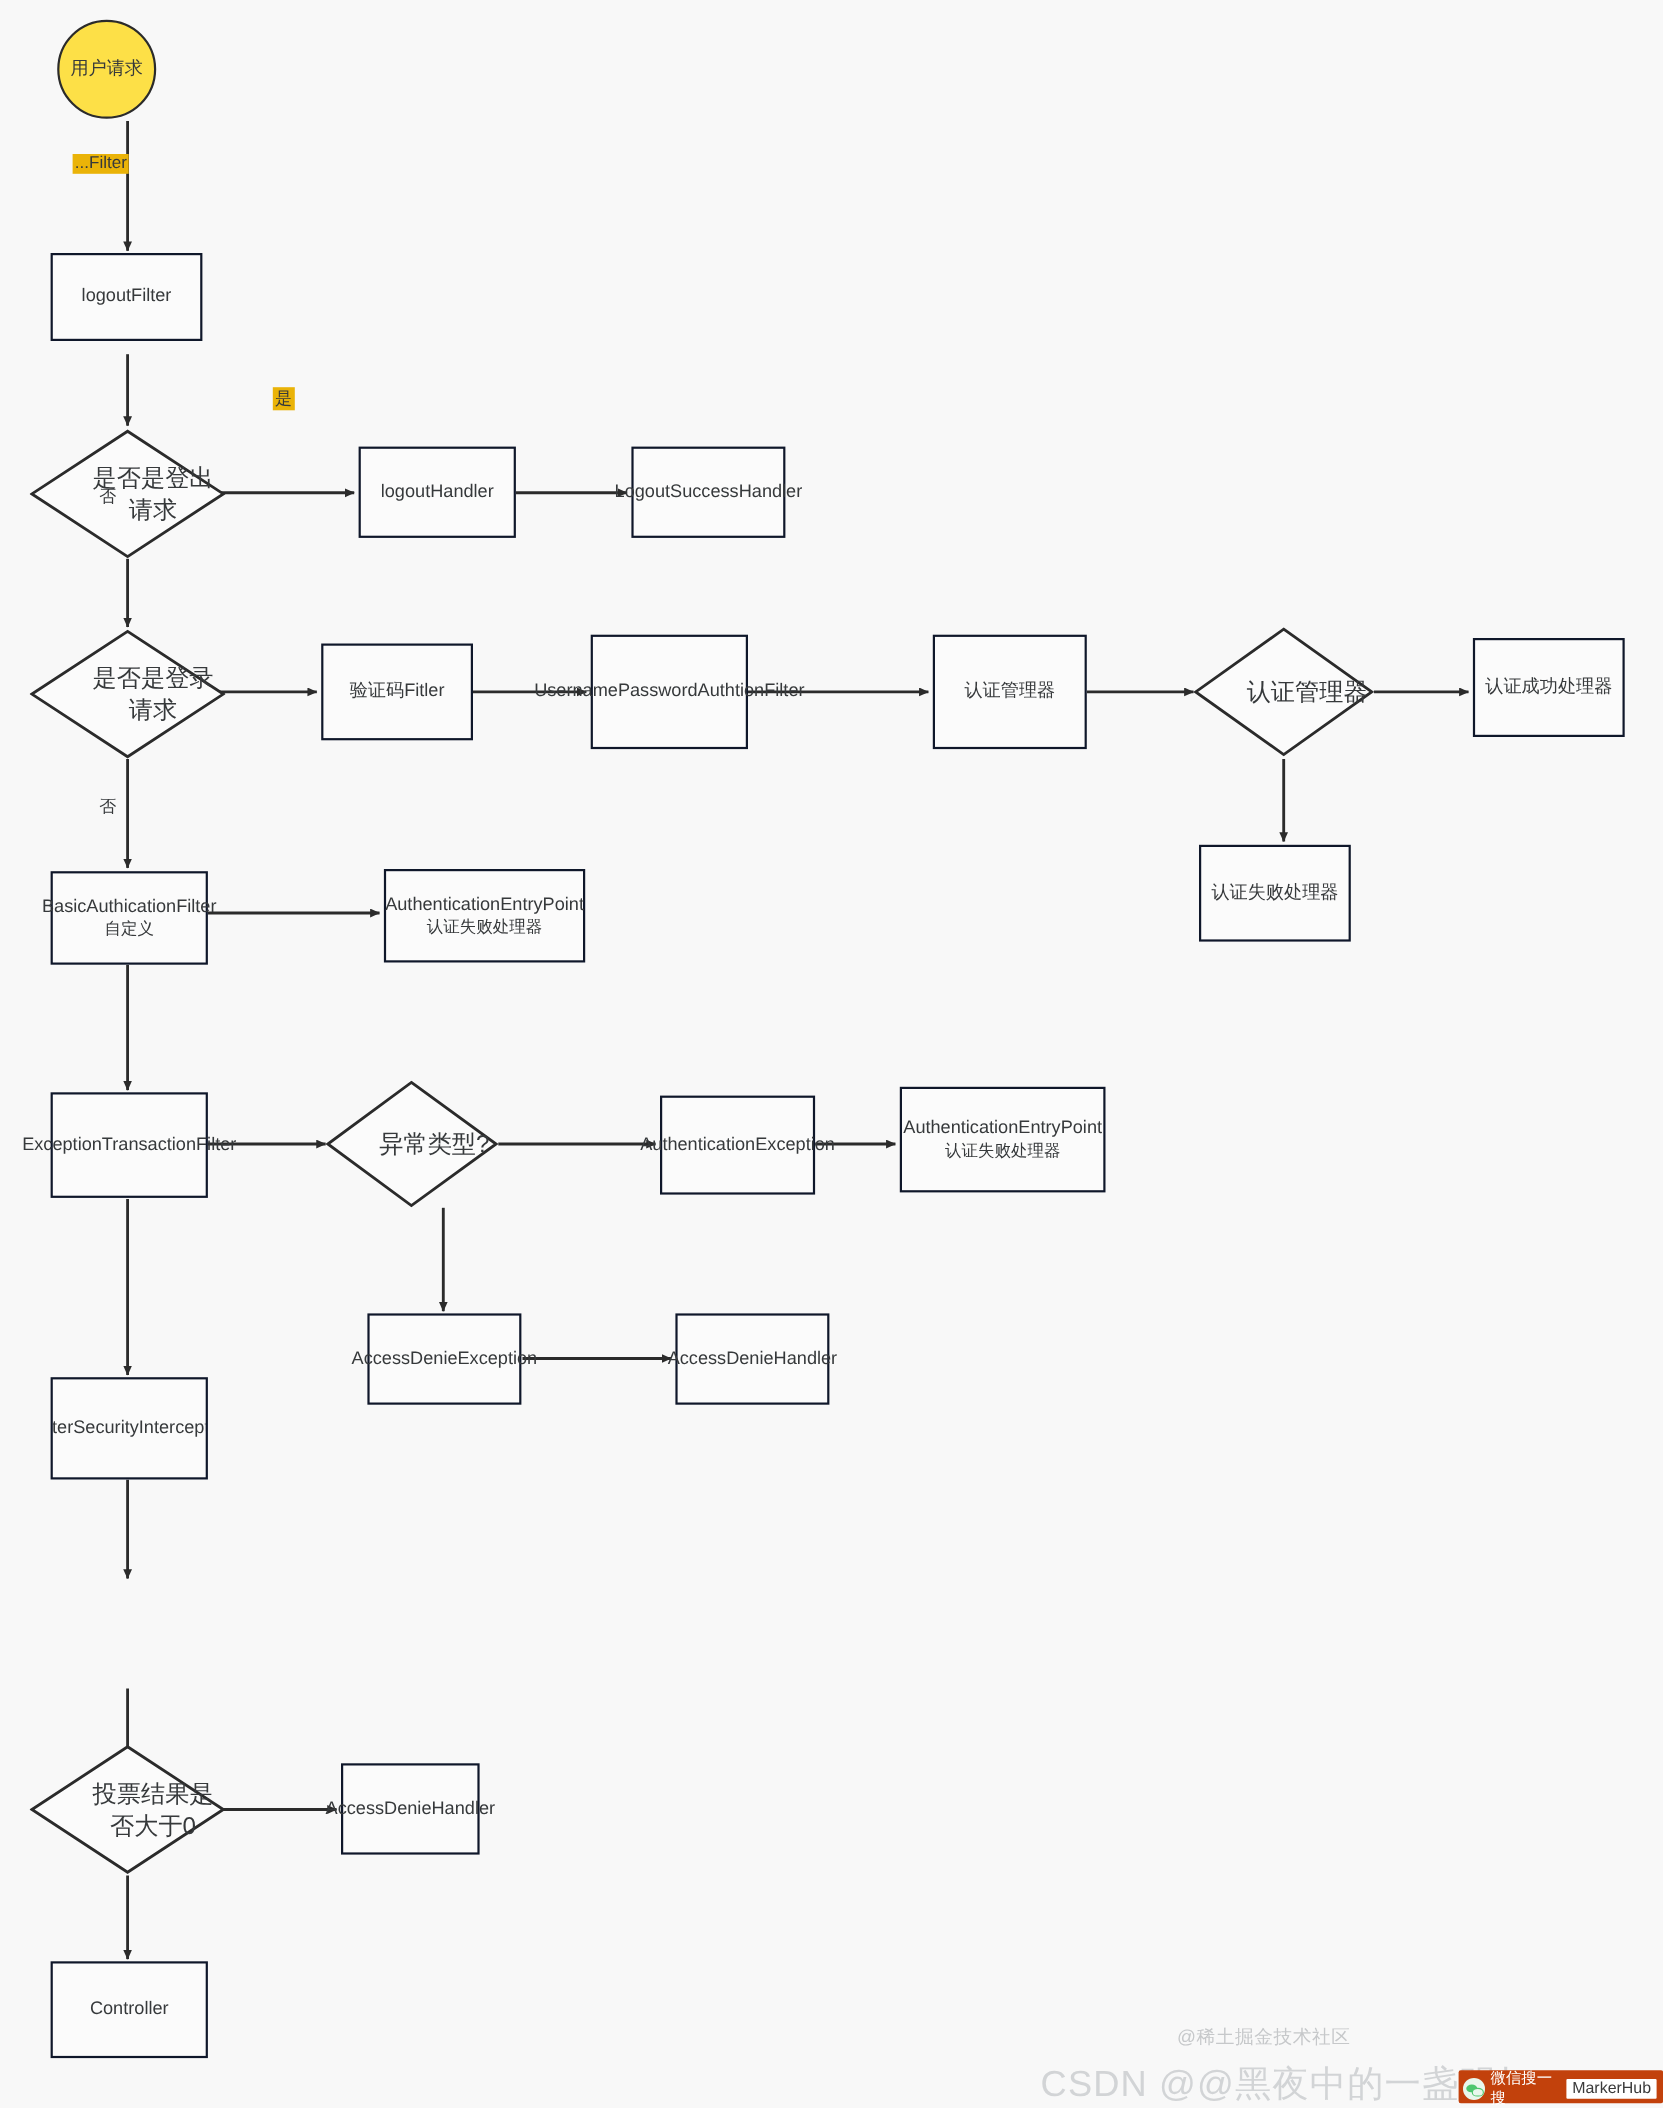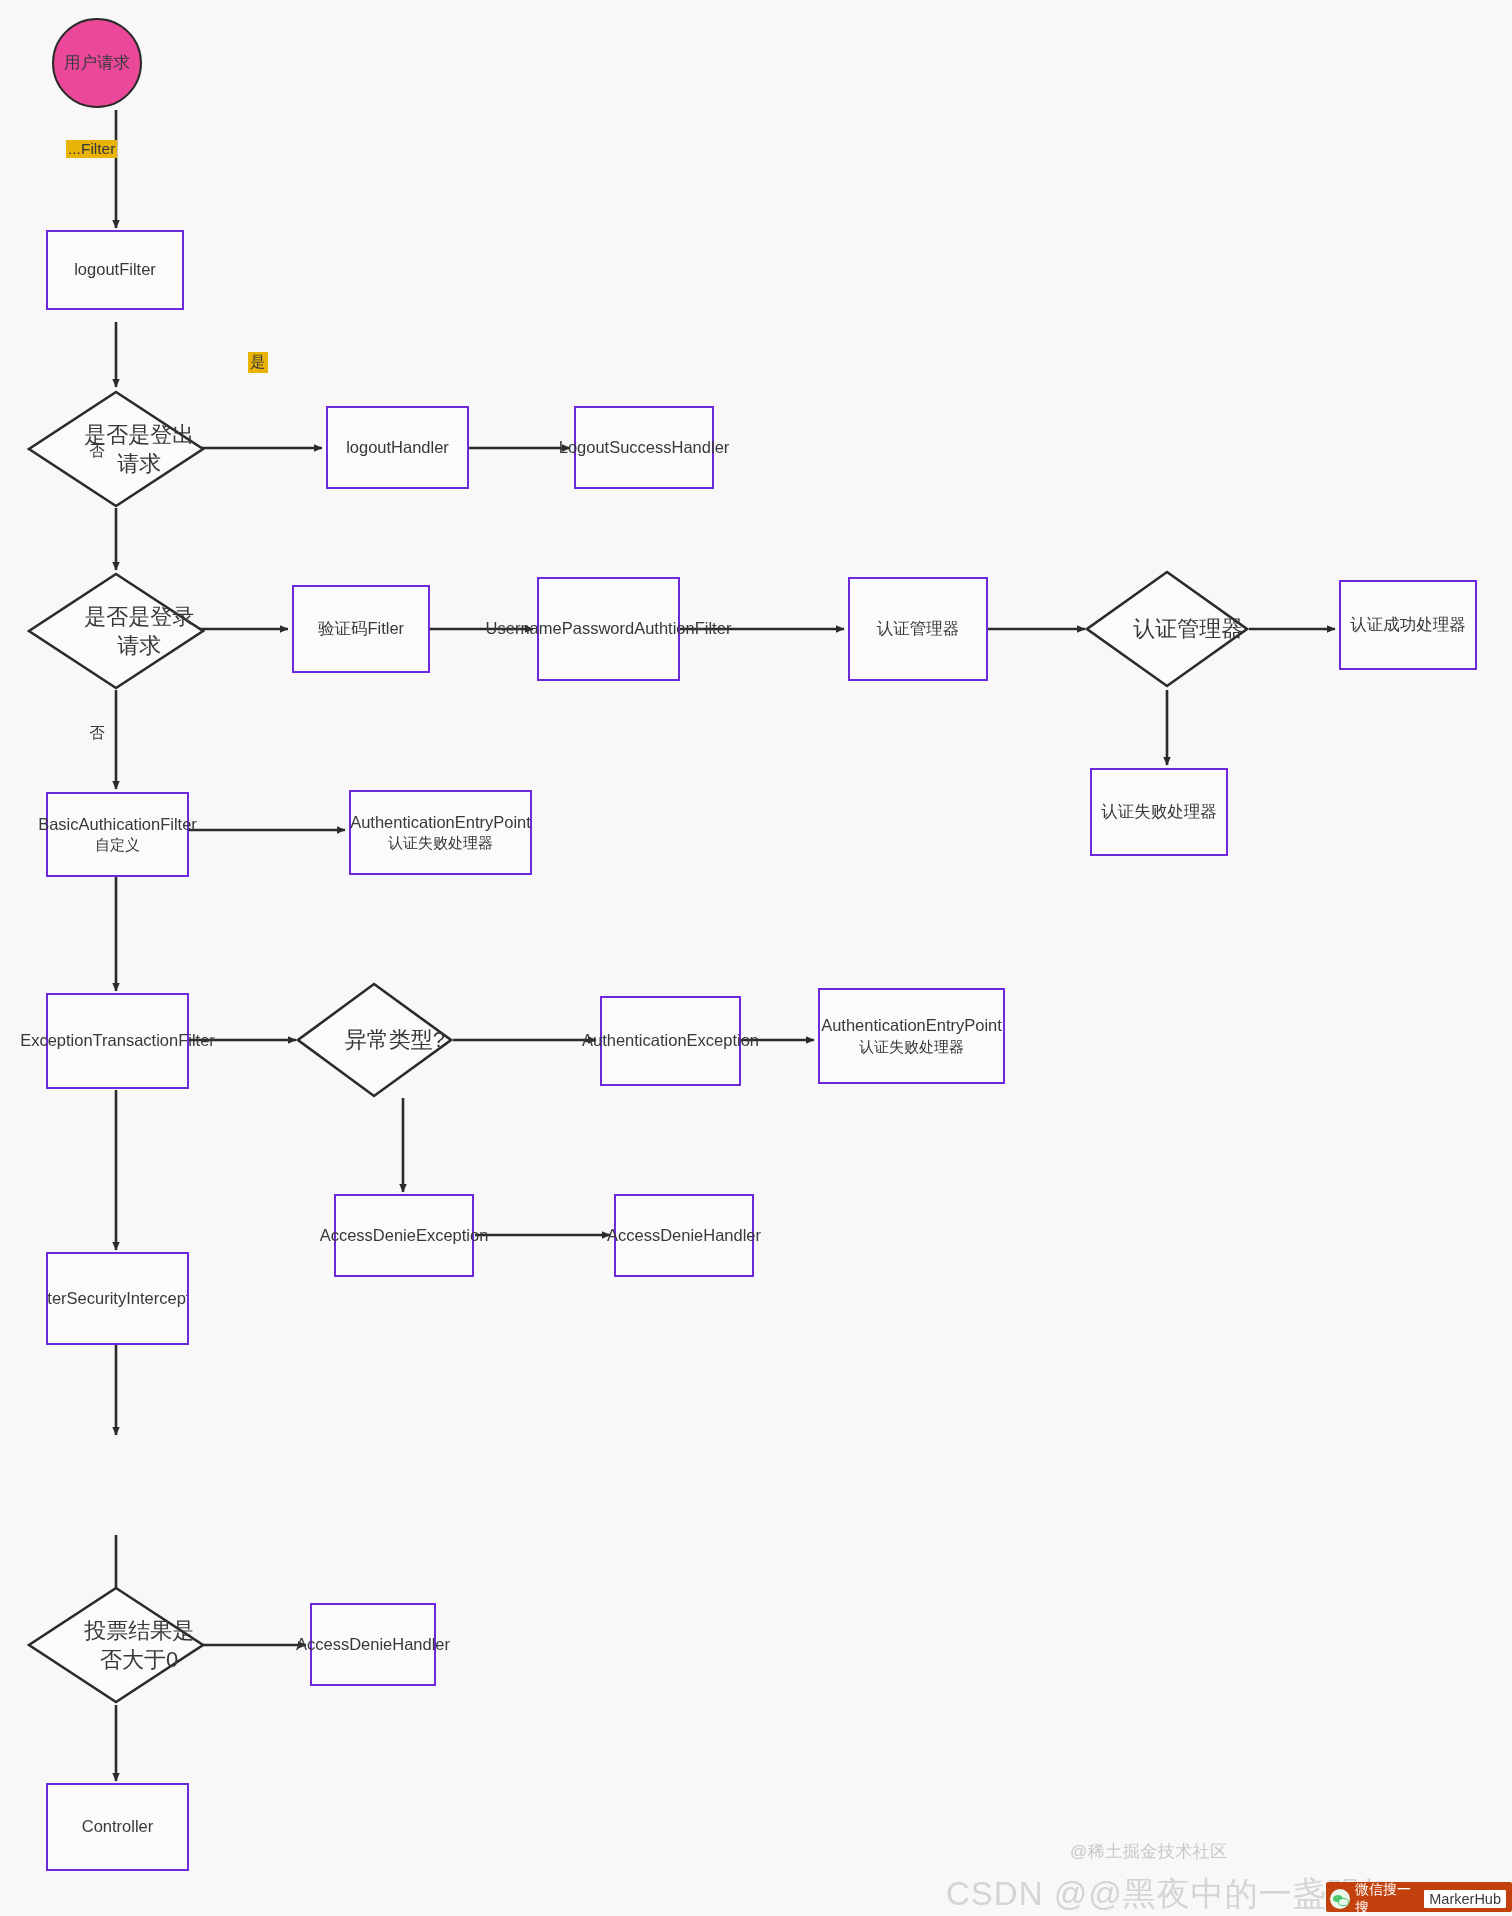--- a/index.html
+++ b/index.html
@@ -29,26 +29,26 @@
     display: flex;
     align-items: center;
     justify-content: center;
     text-align: center;
     color: #36393b;
     line-height: 1.32;
     white-space: pre-line;
   }
   .node.box {
     background: #fbfbfb;
-    border: 2px solid #6d28d9;
+    border: 2px solid #0f172a;
     font-size: 16.5px;
     padding: 2px 3px;
   }
   .node.circle {
-    background: #ec4899;
+    background: #fde047;
     border: 2.5px solid #2b2b2b;
     border-radius: 50%;
     font-size: 16.5px;
   }
   .node.diamond-wrap {
     background: transparent;
     border: none;
     font-size: 22px;
     justify-content: flex-end;
   }

